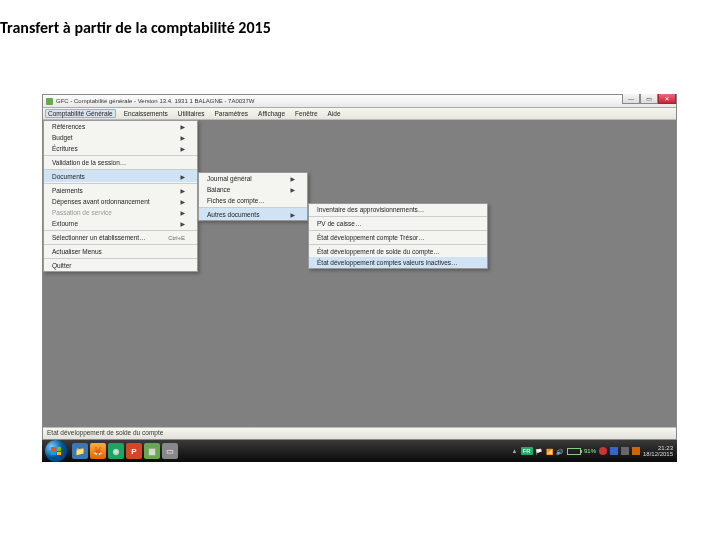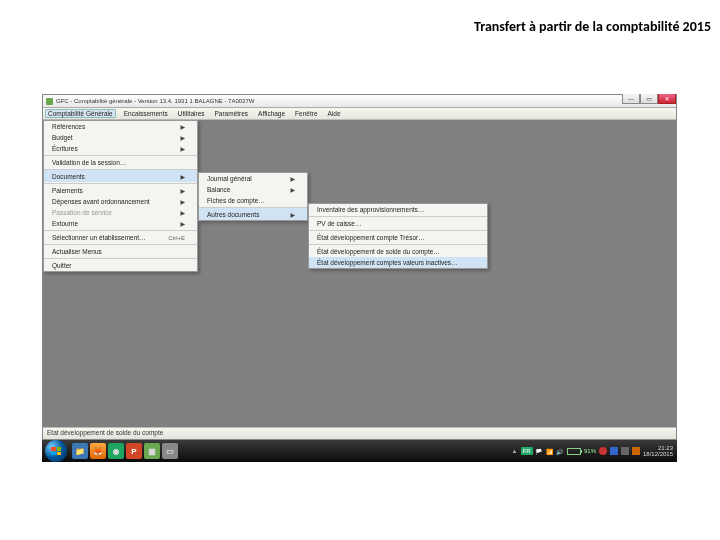--- a/index.html
+++ b/index.html
@@ -1,17 +1,17 @@
 <!DOCTYPE html>
 <html><head>
 <meta charset="utf-8">
 <style>
   * { box-sizing: border-box; margin: 0; padding: 0; }
   body { width: 720px; height: 540px; background: #fff; font-family: "Segoe UI", Tahoma, sans-serif; overflow: hidden; position: relative; }
-  .slide-title { font-family: Calibri, sans-serif; font-size: 14px; font-weight: bold; text-align: right; padding: 18px 9px 10px 0; }
+  .slide-title { font-family: Calibri, sans-serif; font-size: 16px; font-weight: bold; text-align: left; padding: 18px 16px 10px 0; }
   .app-window { position: absolute; left: 42px; top: 94px; width: 635px; height: 346px; border: 1px solid #888; background: #808080; }
   .titlebar { height: 13px; background: linear-gradient(to bottom,#fdfdfd,#e8e8e8); border-bottom: 1px solid #aaa; display: flex; align-items: center; padding: 0 3px; font-size: 6px; color: #333; position: relative; }
   .titlebar-icon { width: 7px; height: 7px; background: #6aa84f; border-radius: 1px; margin-right: 3px; }
   .titlebar-controls { position: absolute; right: 0; top: -1px; display: flex; }
   .tb-btn { width: 18px; height: 10px; border: 1px solid #888; border-top: none; display: flex; align-items: center; justify-content: center; font-size: 6px; background: linear-gradient(#f5f5f5,#ddd); }
   .tb-btn.close { background: linear-gradient(#e68,#c23); color: #fff; border-color: #a22; }
   .menubar { height: 12px; background: linear-gradient(#f7f7f2,#e6e6dd); border-bottom: 1px solid #bbb; display: flex; align-items: center; font-size: 6.5px; color: #222; padding: 0 2px; gap: 6px; }
   .menubar span { padding: 0 2px; }
   .menubar span.active { background: #d8e4f0; border: 1px solid #8bb; border-radius: 1px; padding: 0 2px; }
   .content-area { position: absolute; top: 25px; left: 0; right: 0; bottom: 12px; background: #808080; }

